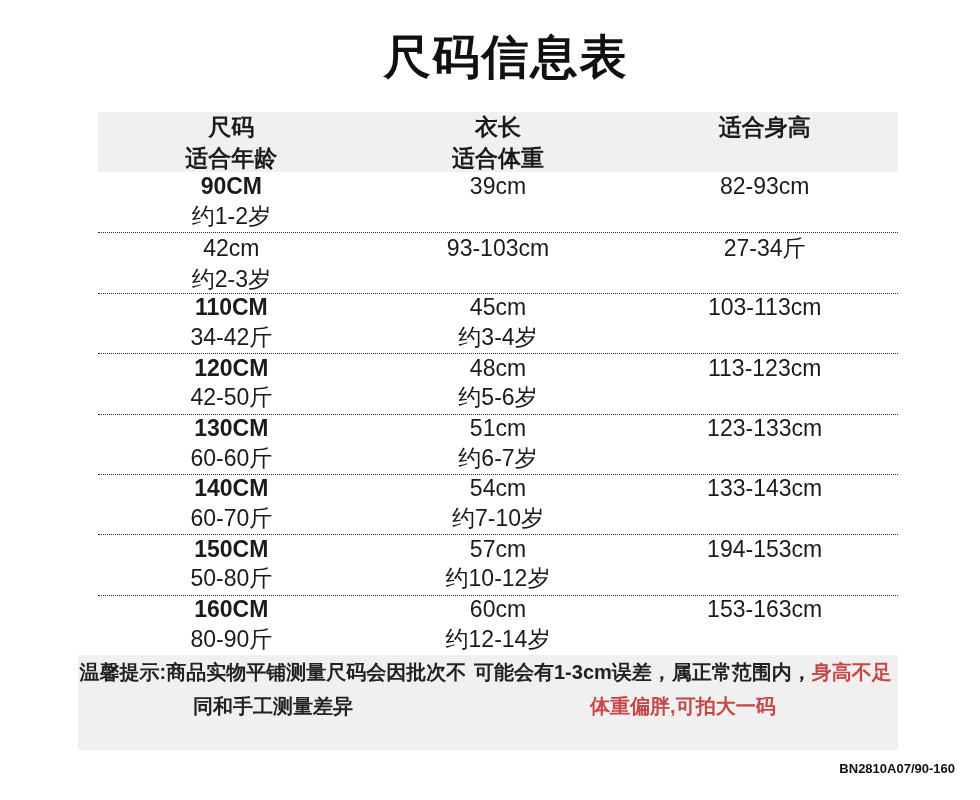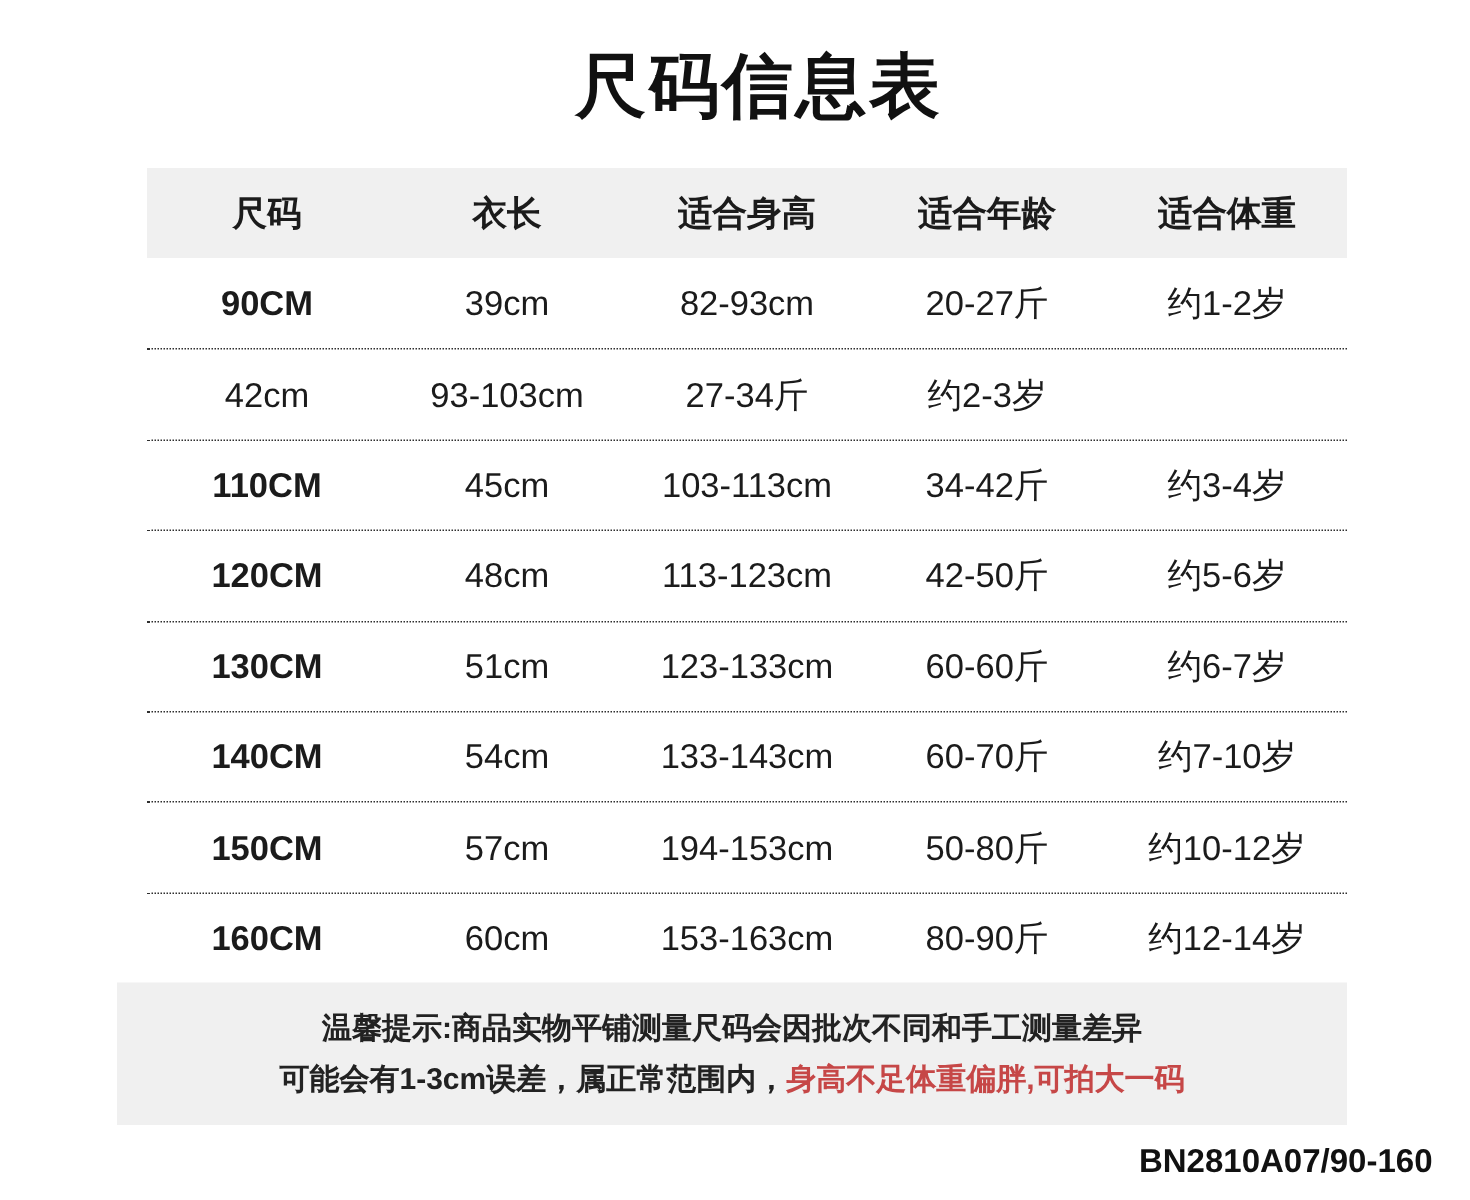--- a/index.html
+++ b/index.html
@@ -13,42 +13,42 @@
 
   .title {
     position: absolute; top: 26px; left: 16px; width: 100%;
     text-align: center; font-size: 47px; font-weight: 700; color: #111;
     letter-spacing: 2px;
   }
 
   .table-wrap { position: absolute; left: 78px; top: 112px; width: 820px; }
 
   .grid-row {
-    display: grid; grid-template-columns: repeat(5, 1fr);
+    display: grid; grid-template-columns: repeat(3, 1fr);
     align-items: center; text-align: center; margin-left: 20px;
   }
   .thead {
     height: 60px; background: #f0f0f0;
     font-weight: 700; font-size: 23px; color: #1b1b1b;
   }
   .trow { height: 60.4px; font-size: 23px; color: #1b1b1b; }
   .trow + .trow { border-top: 1px dotted #2f2f2f; }
   .trow .cell-size { font-weight: 700; }
 
   .note {
     background: #f0f0f0; height: 95px;
-    display: flex; flex-direction: column; justify-content: center;
+    display: flex; flex-direction: row; justify-content: center;
     text-align: center; font-size: 20px; font-weight: 600; color: #222;
     line-height: 34px;
   }
   .note .red { color: #c64747; margin-top: 42px; }
 
   .code {
     position: absolute; top: 761px; right: 25px;
-    font-size: 22px; font-weight: 700; color: #111;
+    font-size: 13px; font-weight: 700; color: #111;
   }
 </style>
 </head>
 <body>
 
 <div class="page">
 
   <h1 class="title">尺码信息表</h1>
 
   <div class="table-wrap">
@@ -59,21 +59,20 @@
       <span>适合身高</span>
       <span>适合年龄</span>
       <span>适合体重</span>
     </div>
 
     <div id="tbody">
         <div class="grid-row trow">
           <span class="cell-size">90CM</span>
           <span class="cell-length">39cm</span>
           <span class="cell-height">82-93cm</span>
-          <span class="cell-weight">20-27斤</span>
           <span class="cell-age">约1-2岁</span>
         </div>
         <div class="grid-row trow">
           <span class="cell-length">42cm</span>
           <span class="cell-height">93-103cm</span>
           <span class="cell-weight">27-34斤</span>
           <span class="cell-age">约2-3岁</span>
         </div>
         <div class="grid-row trow">
           <span class="cell-size">110CM</span>

